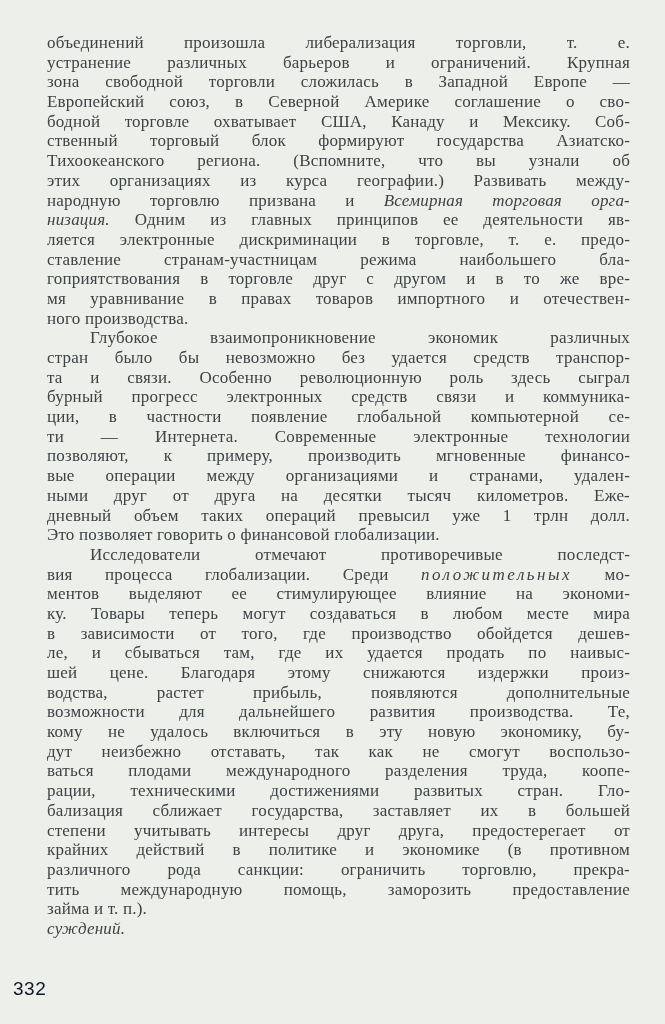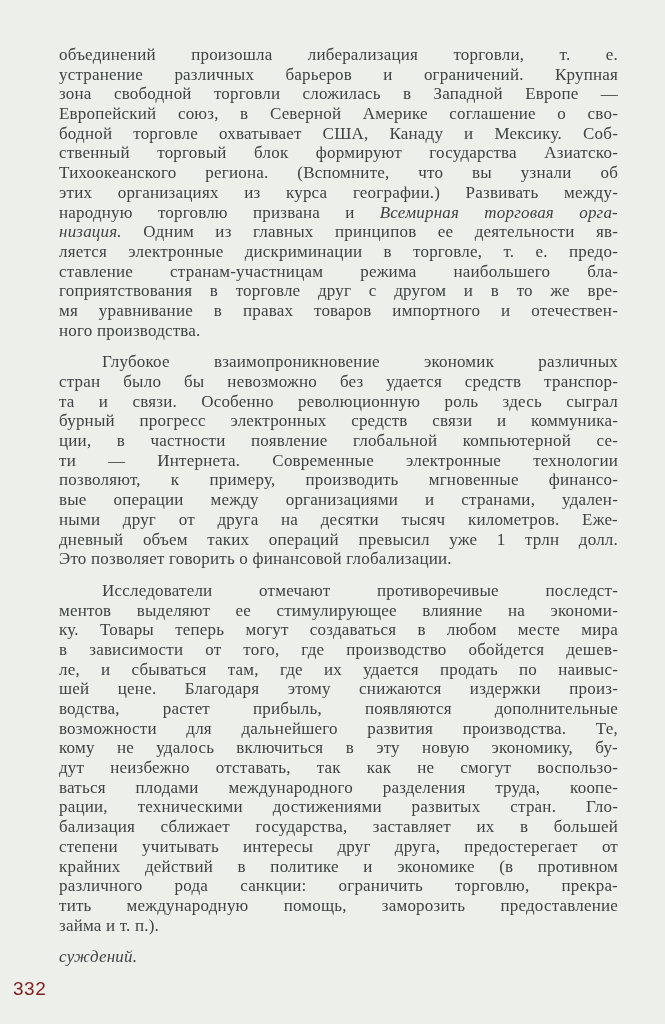--- a/index.html
+++ b/index.html
@@ -23,21 +23,21 @@
     position: absolute;
     top: 33px;
     left: 47px;
     width: 583px;
     color: #3d4243;
     font-size: 17px;
     line-height: 19.7px;
     letter-spacing: 0.2px;
   }
   .para {
-    margin: 12px;
+    margin: 0;
   }
   .line {
     text-align: justify;
     text-align-last: justify;
     white-space: normal;
     height: 19.7px;
     overflow: visible;
   }
   .line.last {
     text-align: center;
@@ -49,21 +49,21 @@
   .it {
     font-style: italic;
   }
   .spaced {
     letter-spacing: 2.5px;
   }
   .page-number {
     position: absolute;
     left: 13px;
     top: 978px;
-    color: #7f1d1d;
+    color: #0f172a;
     font-size: 19px;
     letter-spacing: 0.5px;
     font-family: "Liberation Sans", sans-serif;
   }
 </style>
 </head>
 <body>
 
 <div class="page">
   <div class="text-block">
@@ -92,20 +92,21 @@
         <div class="line"><span>ции, в частности появление глобальной компьютерной се-</span></div>
         <div class="line"><span>ти — Интернета. Современные электронные технологии</span></div>
         <div class="line"><span>позволяют, к примеру, производить мгновенные финансо-</span></div>
         <div class="line"><span>вые операции между организациями и странами, удален-</span></div>
         <div class="line"><span>ными друг от друга на десятки тысяч километров. Еже-</span></div>
         <div class="line"><span>дневный объем таких операций превысил уже 1 трлн долл.</span></div>
         <div class="line last"><span>Это позволяет говорить о финансовой глобализации.</span></div>
       </div>
       <div class="para">
         <div class="line indent"><span>Исследователи отмечают противоречивые последст-</span></div>
+        <div class="line"><span>вия процесса глобализации. Среди </span><span class="it spaced">положительных</span><span> мо-</span></div>
         <div class="line"><span>ментов выделяют ее стимулирующее влияние на экономи-</span></div>
         <div class="line"><span>ку. Товары теперь могут создаваться в любом месте мира</span></div>
         <div class="line"><span>в зависимости от того, где производство обойдется дешев-</span></div>
         <div class="line"><span>ле, и сбываться там, где их удается продать по наивыс-</span></div>
         <div class="line"><span>шей цене. Благодаря этому снижаются издержки произ-</span></div>
         <div class="line"><span>водства, растет прибыль, появляются дополнительные</span></div>
         <div class="line"><span>возможности для дальнейшего развития производства. Те,</span></div>
         <div class="line"><span>кому не удалось включиться в эту новую экономику, бу-</span></div>
         <div class="line"><span>дут неизбежно отставать, так как не смогут воспользо-</span></div>
         <div class="line"><span>ваться плодами международного разделения труда, коопе-</span></div>

